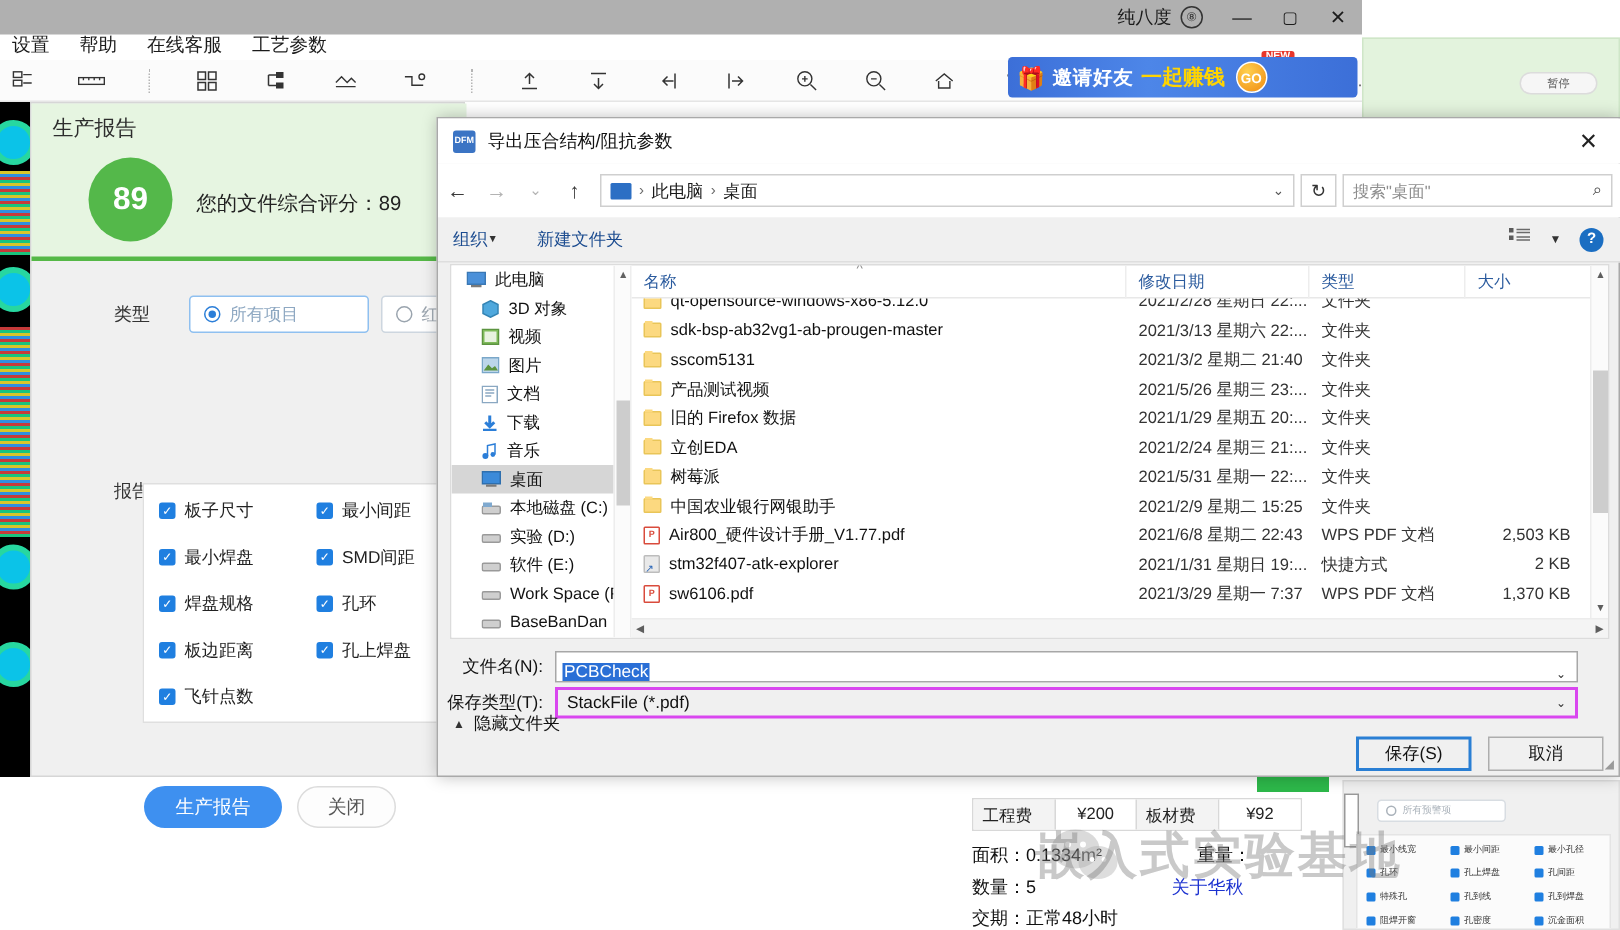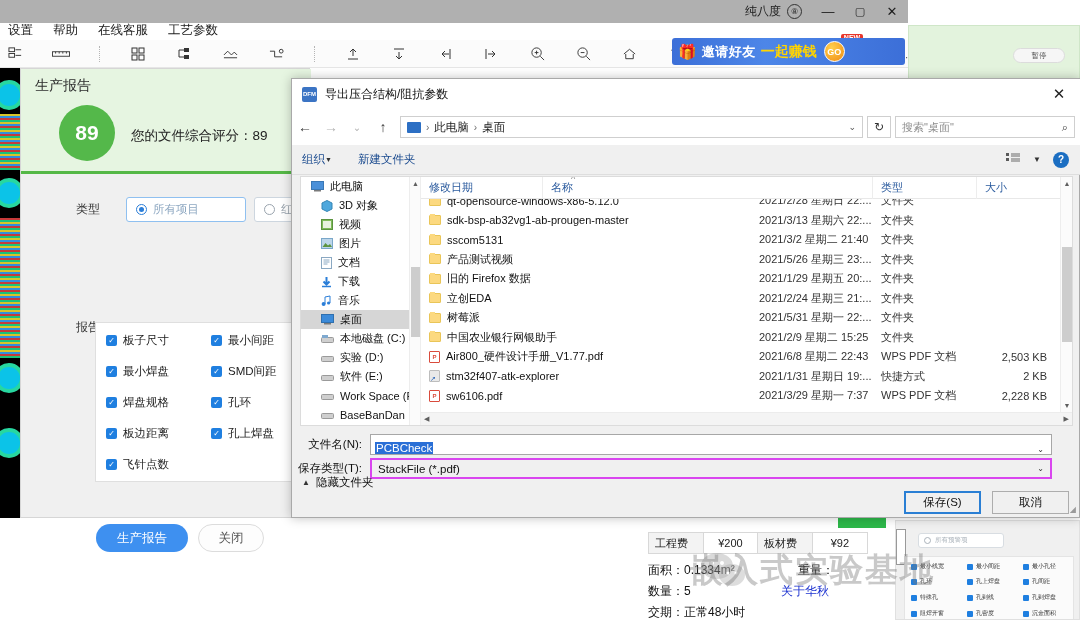--- a/index.html
+++ b/index.html
@@ -702,22 +702,22 @@
           <span>BaseBanDan</span>
         </div>
         <div class="tree-scroll">
           <div class="ts-up">▲</div>
           <div class="ts-thumb"></div>
         </div>
       </div>
 
       <div class="filelist">
         <div class="fl-head">
+          <div class="col col-name">名称</div>
           <div class="col col-date">修改日期</div>
-          <div class="col col-name">名称</div>
           <div class="col col-type">类型</div>
           <div class="col col-size">大小</div>
           <div class="fl-sortmark">^</div>
         </div>
         <div class="fl-rows">
 
           <div class="frow" style="margin-top:-8px">
             <div class="fcell fn">
                 <span class="ic-folder"></span>
                 <span>qt-opensource-windows-x86-5.12.0</span>
@@ -807,21 +807,21 @@
             <div class="fcell ft">快捷方式</div>
             <div class="fcell fs">2 KB</div>
           </div>
           <div class="frow">
             <div class="fcell fn">
                 <span class="ic-pdf">P</span>
                 <span>sw6106.pdf</span>
               </div>
             <div class="fcell fd">2021/3/29 星期一 7:37</div>
             <div class="fcell ft">WPS PDF 文档</div>
-            <div class="fcell fs">2,228 KB</div>
+            <div class="fcell fs">1,370 KB</div>
           </div>
           <div class="frow">
             
             
             
             
           </div>
 
         </div>
 

